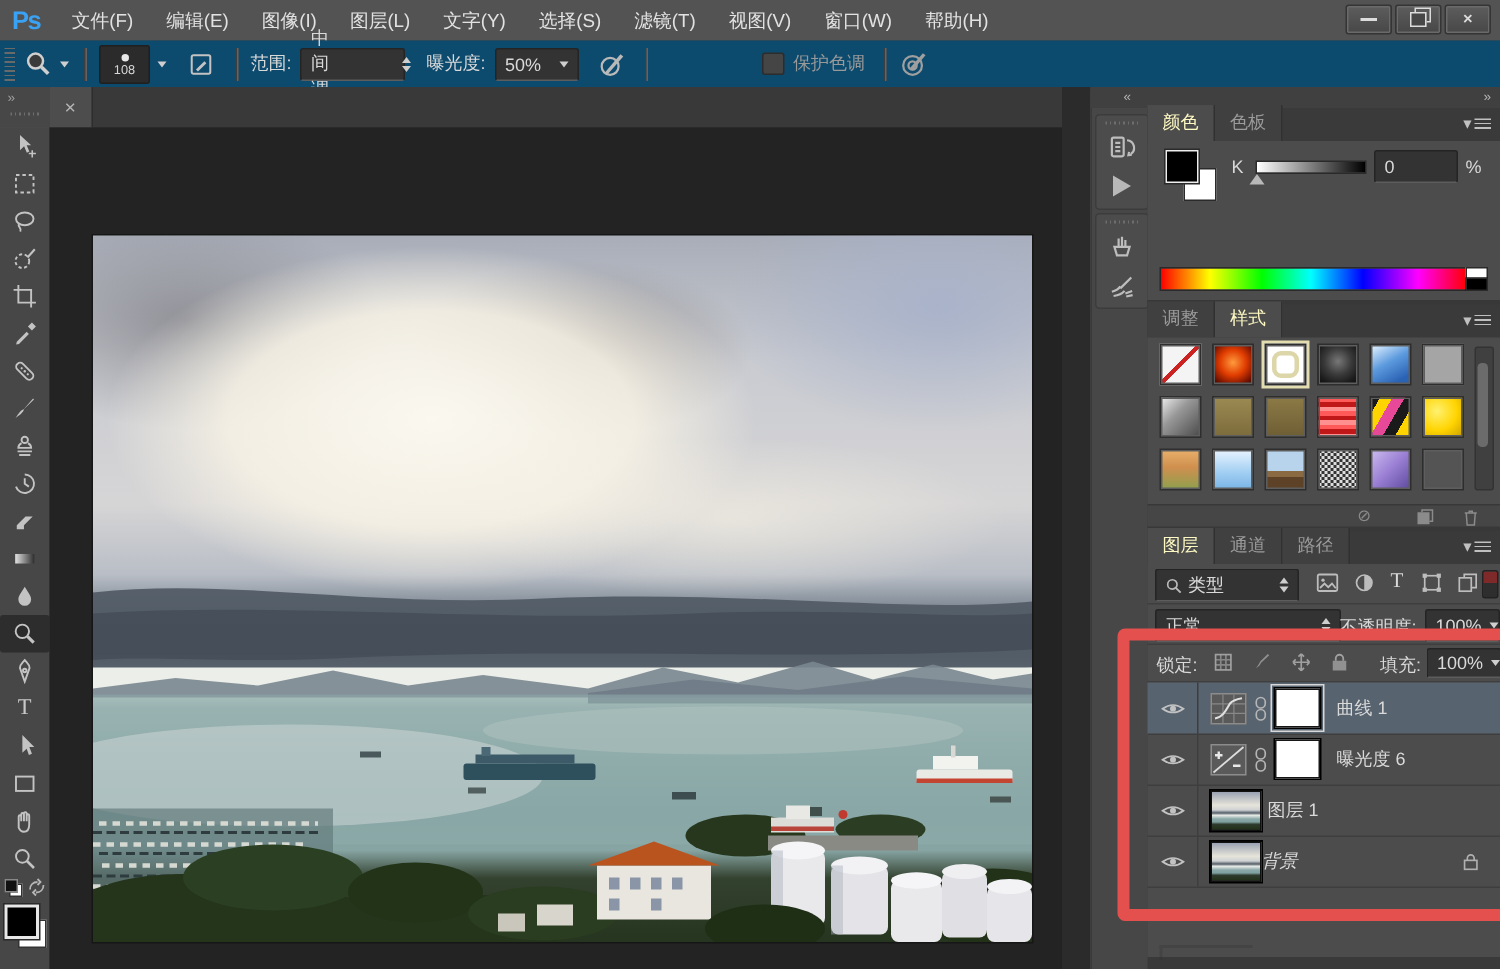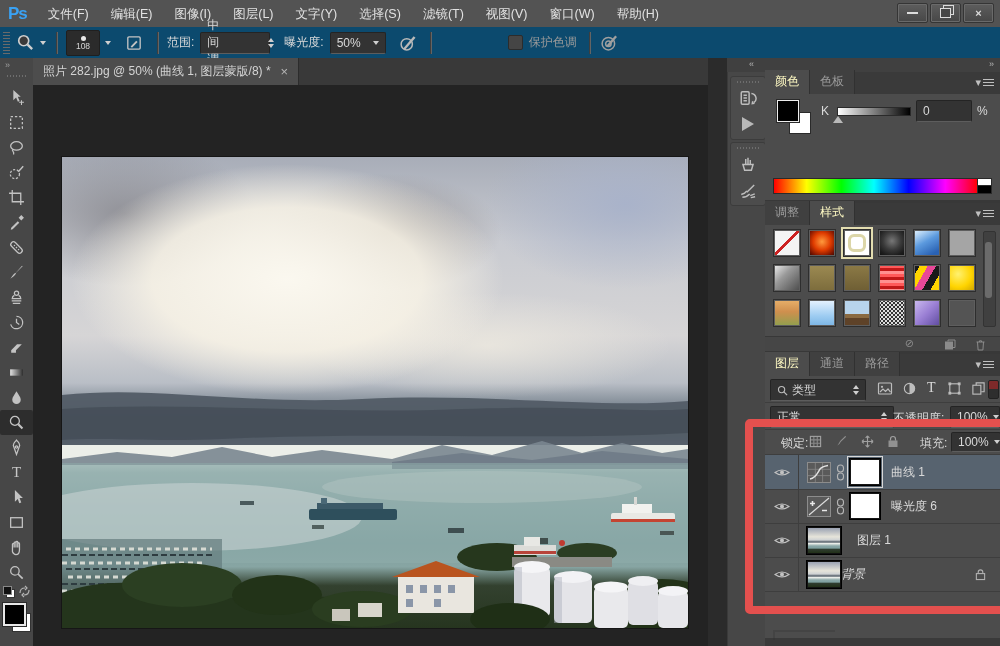--- a/index.html
+++ b/index.html
@@ -223,21 +223,20 @@
       </div>
     </div>
   </div>
 
   <div class="abs toolbar-head">
     <div style="padding:2px 0 0 5px;letter-spacing:-2px;">»</div>
     <div class="dots" style="margin:3px 7px 0 7px;"></div>
   </div>
   <div class="abs tabrow">
     <div class="doctab">
-      <span class="title">照片 282.jpg @ 50% (曲线 1, 图层蒙版/8) *</span>
       <span class="close">×</span>
     </div>
   </div>
 
   <div class="abs toolbar">
     <div class="tool">
       <svg width="17" height="17" viewBox="0 0 16 16">
           <path class="tfill" d="M5 1v9.5L7.6 8l1.7 4 1.6-.7-1.7-4H12z"></path>
           <path d="M10.5 12.5h4.5M12.7 10.5v4.5" stroke-width="1"></path>
         </svg>
@@ -640,21 +639,21 @@
               </span>
           </div>
           <span class="txt" style="position:absolute;left:128px;top:7px;">不透明度:</span>
           <div class="field" style="position:absolute;left:185px;top:3px;width:36px;justify-content:space-between;">
             <span>100%</span>
             <span class="dd-arrow"></span>
           </div>
         </div>
 
         <div class="row-icons" style="position:absolute;left:0;top:54px;width:235px;height:24px;border-bottom:1px solid #3e3e3e;">
-          <span class="txt" style="position:absolute;left:16px;top:5px;">锁定:</span>
+          <span class="txt" style="position:absolute;left:6px;top:5px;">锁定:</span>
           <span class="lockrow-ic" style="position:absolute;left:44px;top:5px;">
             <svg width="13" height="13" viewBox="0 0 14 14">
                 <rect x="1.5" y="1.5" width="11" height="11"></rect>
                 <path d="M1.5 5.2h11M5.2 1.5v11M8.9 1.5v11M1.5 8.9h11" opacity=".7"></path>
               </svg>
           </span>
           <span class="lockrow-ic" style="position:absolute;left:70px;top:5px;">
             <svg width="13" height="13" viewBox="0 0 14 14">
                 <path d="M12 2l-6 5.5c-.3 1.3-1.2 2.3-3.5 3.8 1.8-2.4 2.5-3.6 3-4.8L11 1z" fill="#a8a8a8" stroke="none"></path>
               </svg>
@@ -723,21 +722,21 @@
           </div>
         </div>
 
         <div class="layer-row" style="top:147px;">
           <div class="eye-col">
             <svg width="16" height="11" viewBox="0 0 16 11">
                 <path d="M1 5.5Q8 .5 15 5.5Q8 10.5 1 5.5Z" stroke="#c2c2c2" fill="none" stroke-width="1.1"></path>
                 <circle cx="8" cy="5.5" r="2" fill="#c2c2c2"></circle>
               </svg>
           </div>
-          <div style="display:flex;align-items:center;padding-left:8px;gap:16px;">
+          <div style="display:flex;align-items:center;padding-left:8px;gap:4px;">
             <span class="thumb-photo"></span>
             <span class="txt">图层 1</span>
           </div>
         </div>
 
         <div class="layer-row" style="top:181px;">
           <div class="eye-col">
             <svg width="16" height="11" viewBox="0 0 16 11">
                 <path d="M1 5.5Q8 .5 15 5.5Q8 10.5 1 5.5Z" stroke="#c2c2c2" fill="none" stroke-width="1.1"></path>
                 <circle cx="8" cy="5.5" r="2" fill="#c2c2c2"></circle>

